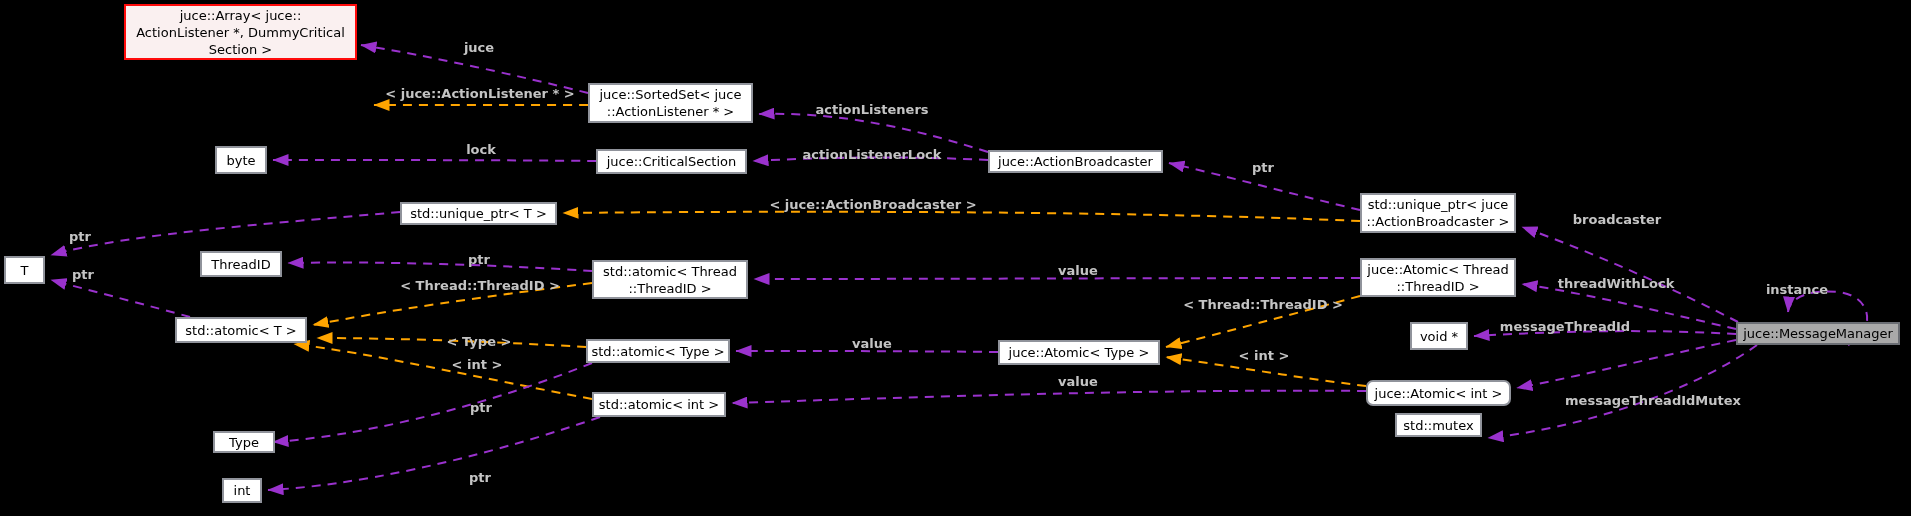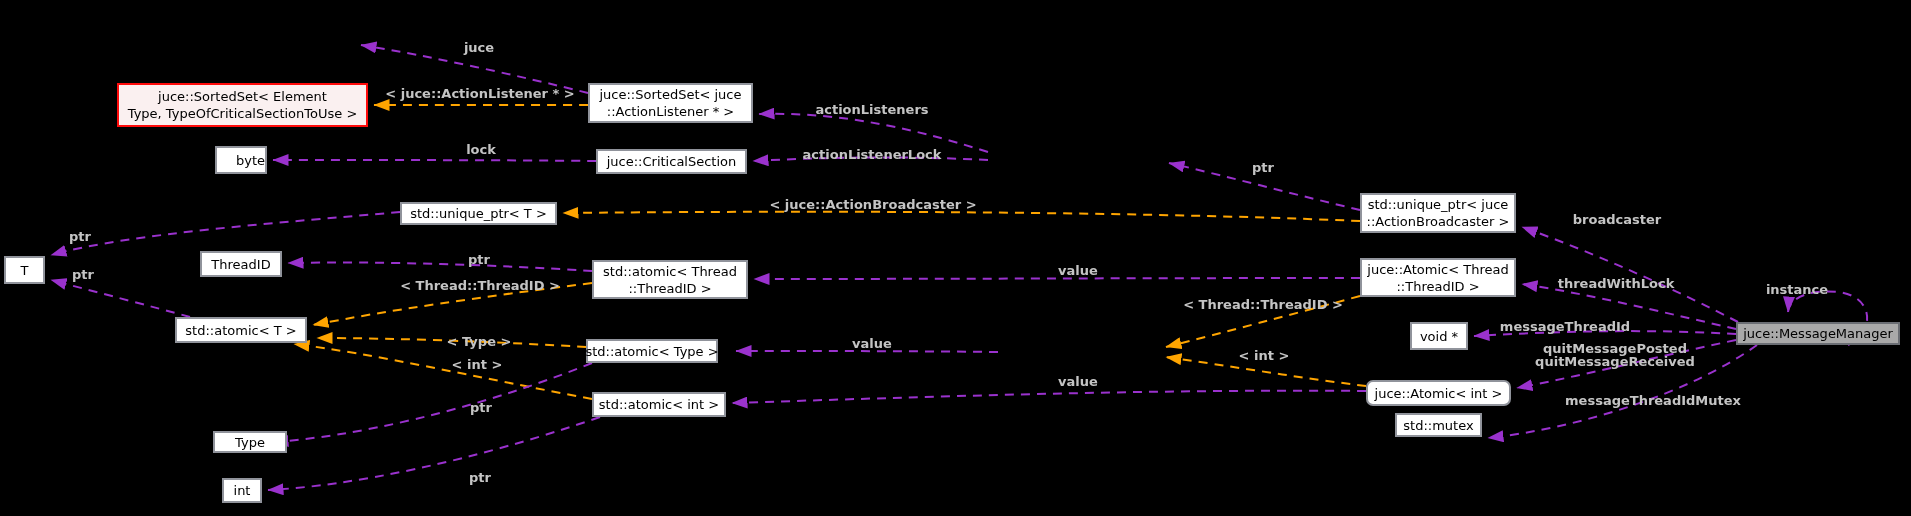--- a/index.html
+++ b/index.html
@@ -74,37 +74,39 @@
     <div class="edge-label" style="left: 1078px; top: 270px;">value</div>
     <div class="edge-label" style="left: 872px; top: 343px;">value</div>
     <div class="edge-label" style="left: 1078px; top: 381px;">value</div>
     <div class="edge-label" style="left: 1263px; top: 304px;">&lt; Thread::ThreadID &gt;</div>
     <div class="edge-label" style="left: 1264px; top: 355px;">&lt; int &gt;</div>
     <div class="edge-label" style="left: 481px; top: 407px;">ptr</div>
     <div class="edge-label" style="left: 480px; top: 477px;">ptr</div>
     <div class="edge-label" style="left: 1617px; top: 219px;">broadcaster</div>
     <div class="edge-label" style="left: 1616px; top: 283px;">threadWithLock</div>
     <div class="edge-label" style="left: 1565px; top: 326px;">messageThreadId</div>
-    <div class="edge-label" style="left: 1615px; top: 355px;">quitMessagePosted
-quitMessageReceived</div>
     <div class="edge-label" style="left: 1617px; top: 400px; margin-left: 36px;">messageThreadIdMutex</div>
     <div class="edge-label" style="left: 1797px; top: 289px;">instance</div>
-    <div class="node red" style="left: 117px; top: 83px; width: 251px; height: 44px;">
-      <div>juce::SortedSet&lt; Element</div>
-      <div>Type, TypeOfCriticalSectionToUse &gt;</div>
+    <div class="node red" style="left: 124px; top: 4px; width: 233px; height: 56px;">
+      <div>juce::Array&lt; juce::</div>
+      <div>ActionListener *, DummyCritical</div>
+      <div>Section &gt;</div>
     </div>
     <div class="node plain" style="left: 588px; top: 83px; width: 165px; height: 40px;">
       <div>juce::SortedSet&lt; juce</div>
       <div>::ActionListener * &gt;</div>
     </div>
-    <div class="node plain" style="left: 215px; top: 146px; width: 52px; height: 28px; align-items: flex-end;">
+    <div class="node plain" style="left: 215px; top: 146px; width: 52px; height: 28px;">
       <div>byte</div>
     </div>
     <div class="node plain" style="left: 596px; top: 149px; width: 151px; height: 25px;">
       <div>juce::CriticalSection</div>
+    </div>
+    <div class="node plain" style="left: 988px; top: 150px; width: 175px; height: 23px;">
+      <div>juce::ActionBroadcaster</div>
     </div>
     <div class="node plain" style="left: 400px; top: 202px; width: 157px; height: 23px;">
       <div>std::unique_ptr&lt; T &gt;</div>
     </div>
     <div class="node plain" style="left: 1360px; top: 193px; width: 156px; height: 40px;">
       <div>std::unique_ptr&lt; juce</div>
       <div>::ActionBroadcaster &gt;</div>
     </div>
     <div class="node plain" style="left: 4px; top: 256px; width: 41px; height: 28px;">
       <div>T</div>
@@ -116,37 +118,40 @@
       <div>std::atomic&lt; Thread</div>
       <div>::ThreadID &gt;</div>
     </div>
     <div class="node plain" style="left: 1360px; top: 258px; width: 156px; height: 39px;">
       <div>juce::Atomic&lt; Thread</div>
       <div>::ThreadID &gt;</div>
     </div>
     <div class="node plain" style="left: 175px; top: 317px; width: 132px; height: 26px;">
       <div>std::atomic&lt; T &gt;</div>
     </div>
-    <div class="node plain" style="left: 586px; top: 339px; width: 132px; height: 24px;">
+    <div class="node plain" style="left: 586px; top: 339px; width: 144px; height: 24px;">
       <div>std::atomic&lt; Type &gt;</div>
+    </div>
+    <div class="node plain" style="left: 998px; top: 340px; width: 162px; height: 25px;">
+      <div>juce::Atomic&lt; Type &gt;</div>
     </div>
     <div class="node plain" style="left: 1410px; top: 322px; width: 58px; height: 28px;">
       <div>void *</div>
     </div>
     <div class="node plain" style="left: 592px; top: 392px; width: 134px; height: 25px;">
       <div>std::atomic&lt; int &gt;</div>
     </div>
     <div class="node plain" style="left: 1366px; top: 380px; width: 145px; height: 26px; border-radius: 7px;">
       <div>juce::Atomic&lt; int &gt;</div>
     </div>
     <div class="node main" style="left: 1736px; top: 322px; width: 164px; height: 23px;">
       <div>juce::MessageManager</div>
     </div>
     <div class="node plain" style="left: 1395px; top: 413px; width: 87px; height: 24px;">
       <div>std::mutex</div>
     </div>
-    <div class="node plain" style="left: 213px; top: 431px; width: 74px; height: 22px;">
+    <div class="node plain" style="left: 213px; top: 431px; width: 62px; height: 22px;">
       <div>Type</div>
     </div>
     <div class="node plain" style="left: 222px; top: 478px; width: 40px; height: 25px;">
       <div>int</div>
     </div>
   </div>
 
 </body></html>

